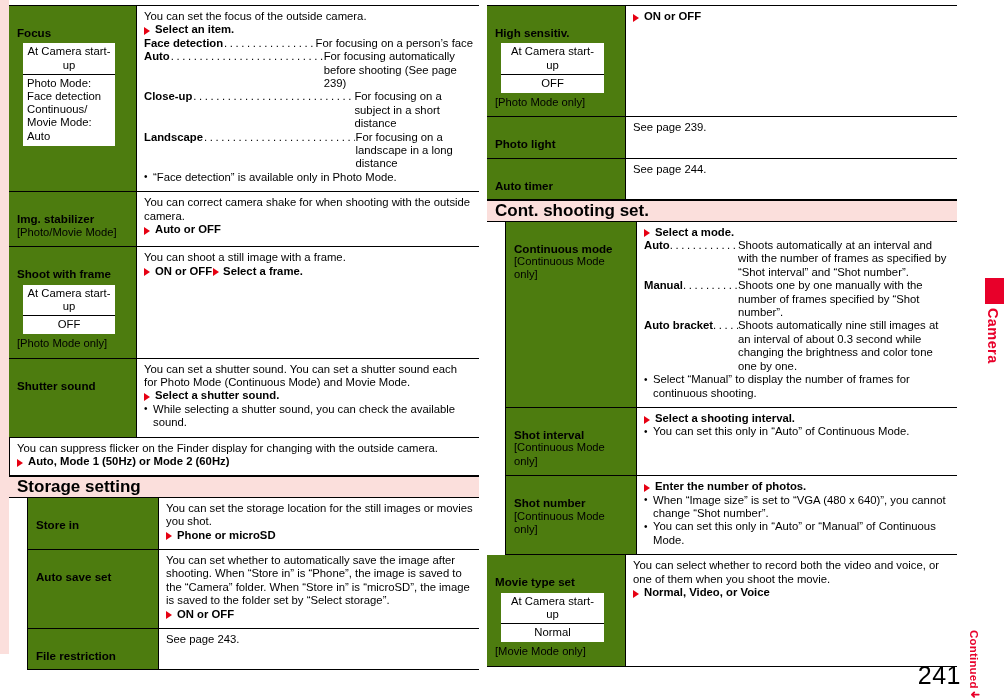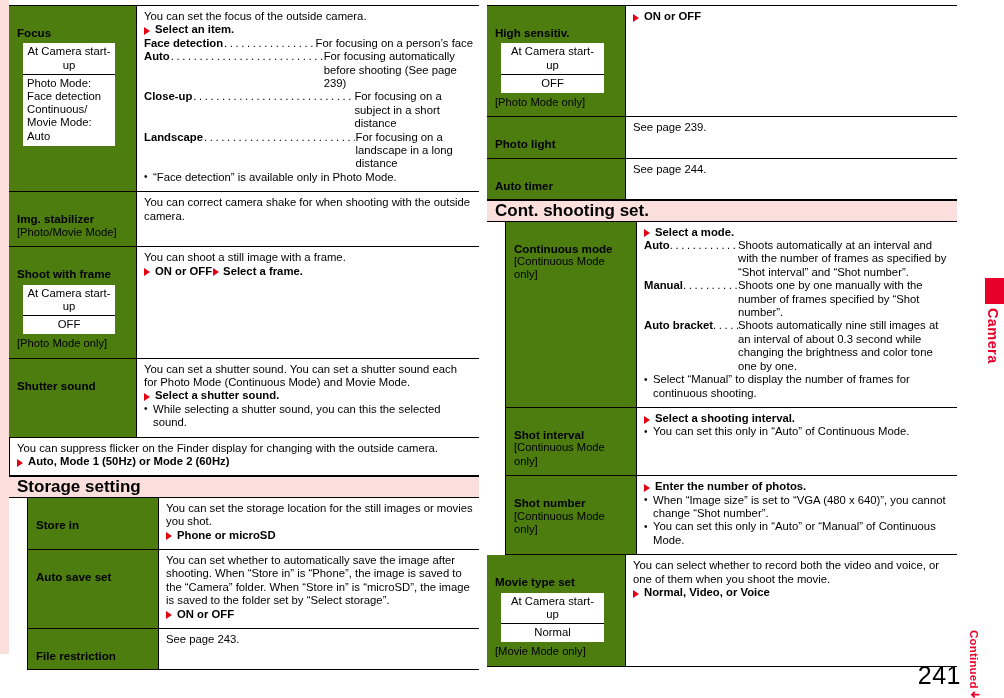--- a/index.html
+++ b/index.html
@@ -233,20 +233,21 @@
         </div>
       </div>
 
       <div class="row bt">
         <div class="cell-name">
           <span class="nm">Img. stabilizer</span>
           <span class="sub">[Photo/Movie Mode]</span>
         </div>
         <div class="cell-desc">
           <span class="plain">You can correct camera shake for when shooting with the outside camera.</span>
+          <span class="act">Auto or OFF</span>
         </div>
       </div>
 
       <div class="row bt">
         <div class="cell-name">
           <span class="nm">Shoot with frame</span>
           <div class="defbox">
             <div class="dt">At Camera start-up</div>
             <div class="dv ctr">OFF</div>
           </div>
@@ -258,21 +259,21 @@
         </div>
       </div>
 
       <div class="row bt">
         <div class="cell-name">
           <span class="nm">Shutter sound</span>
         </div>
         <div class="cell-desc">
           <span class="plain">You can set a shutter sound. You can set a shutter sound each for Photo Mode (Continuous Mode) and Movie Mode.</span>
           <span class="act">Select a shutter sound.</span>
-          <span class="bul">While selecting a shutter sound, you can this the selected sound.</span>
+          <span class="bul">While selecting a shutter sound, you can check the available sound.</span>
         </div>
       </div>
 
       <div class="row bt bb">
         <div class="cell-desc">
           <span class="plain">You can suppress flicker on the Finder display for changing with the outside camera.</span>
           <span class="act">Auto, Mode 1 (50Hz) or Mode 2 (60Hz)</span>
         </div>
       </div>
 

